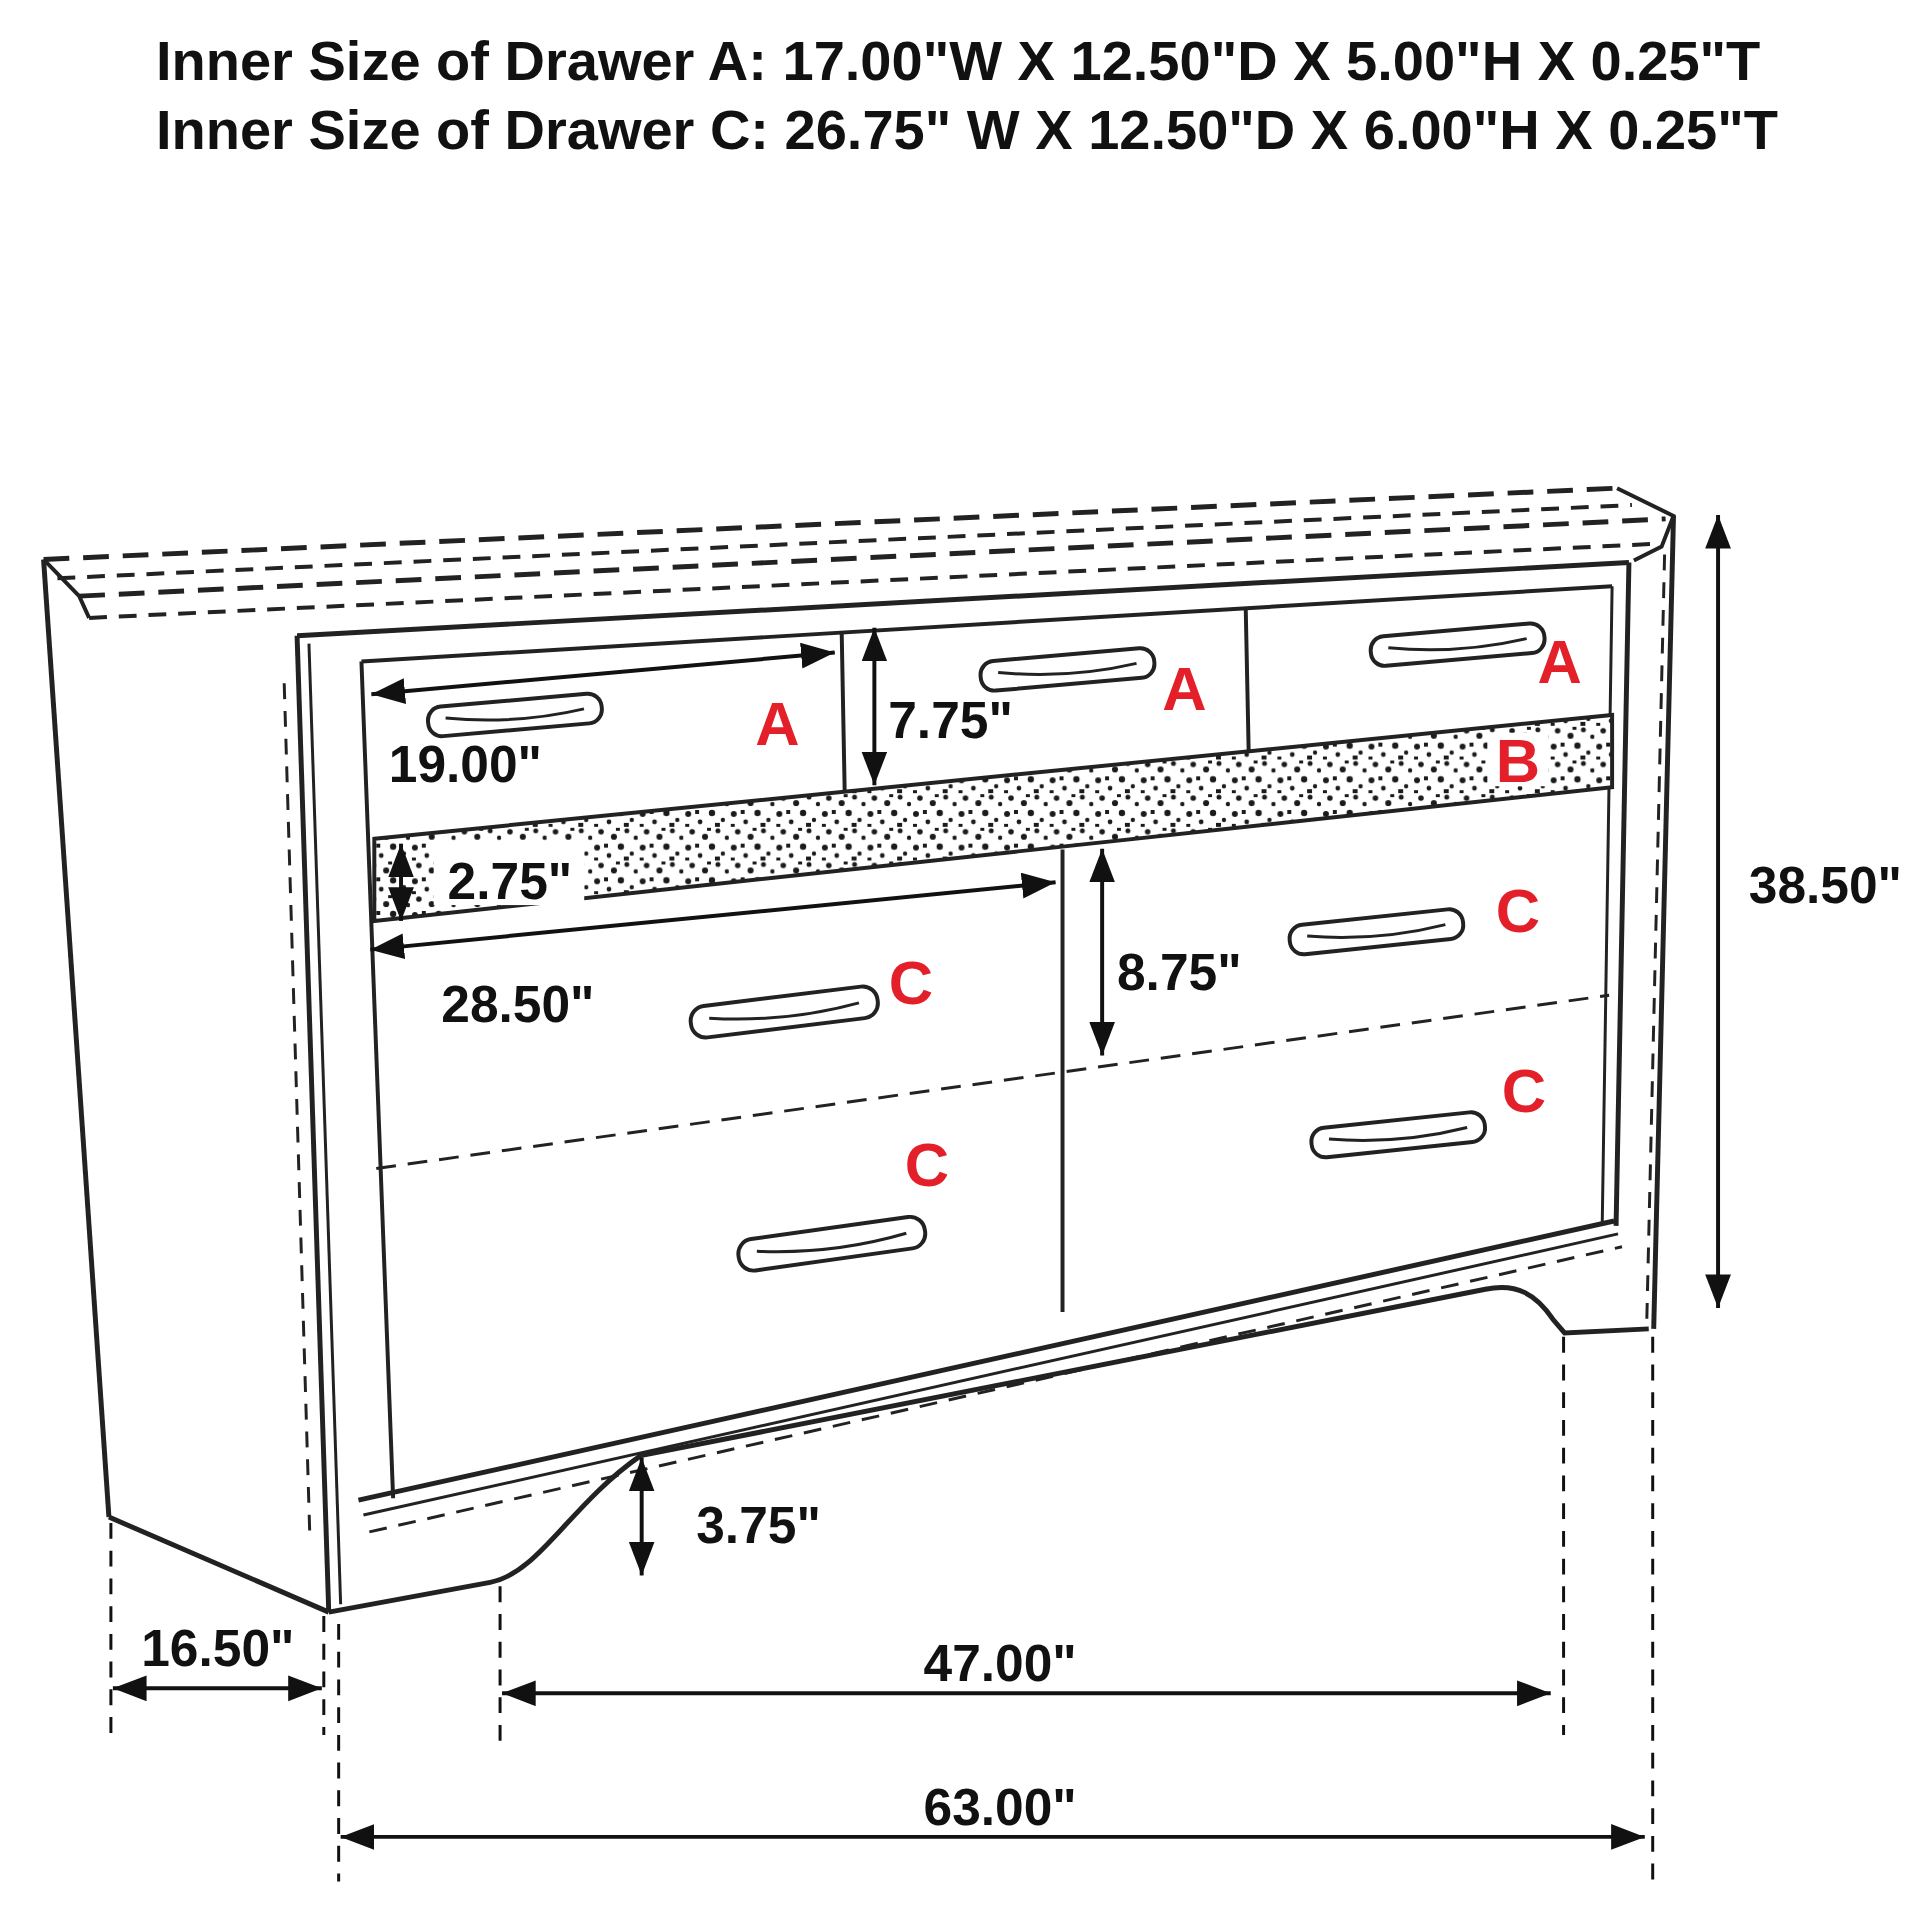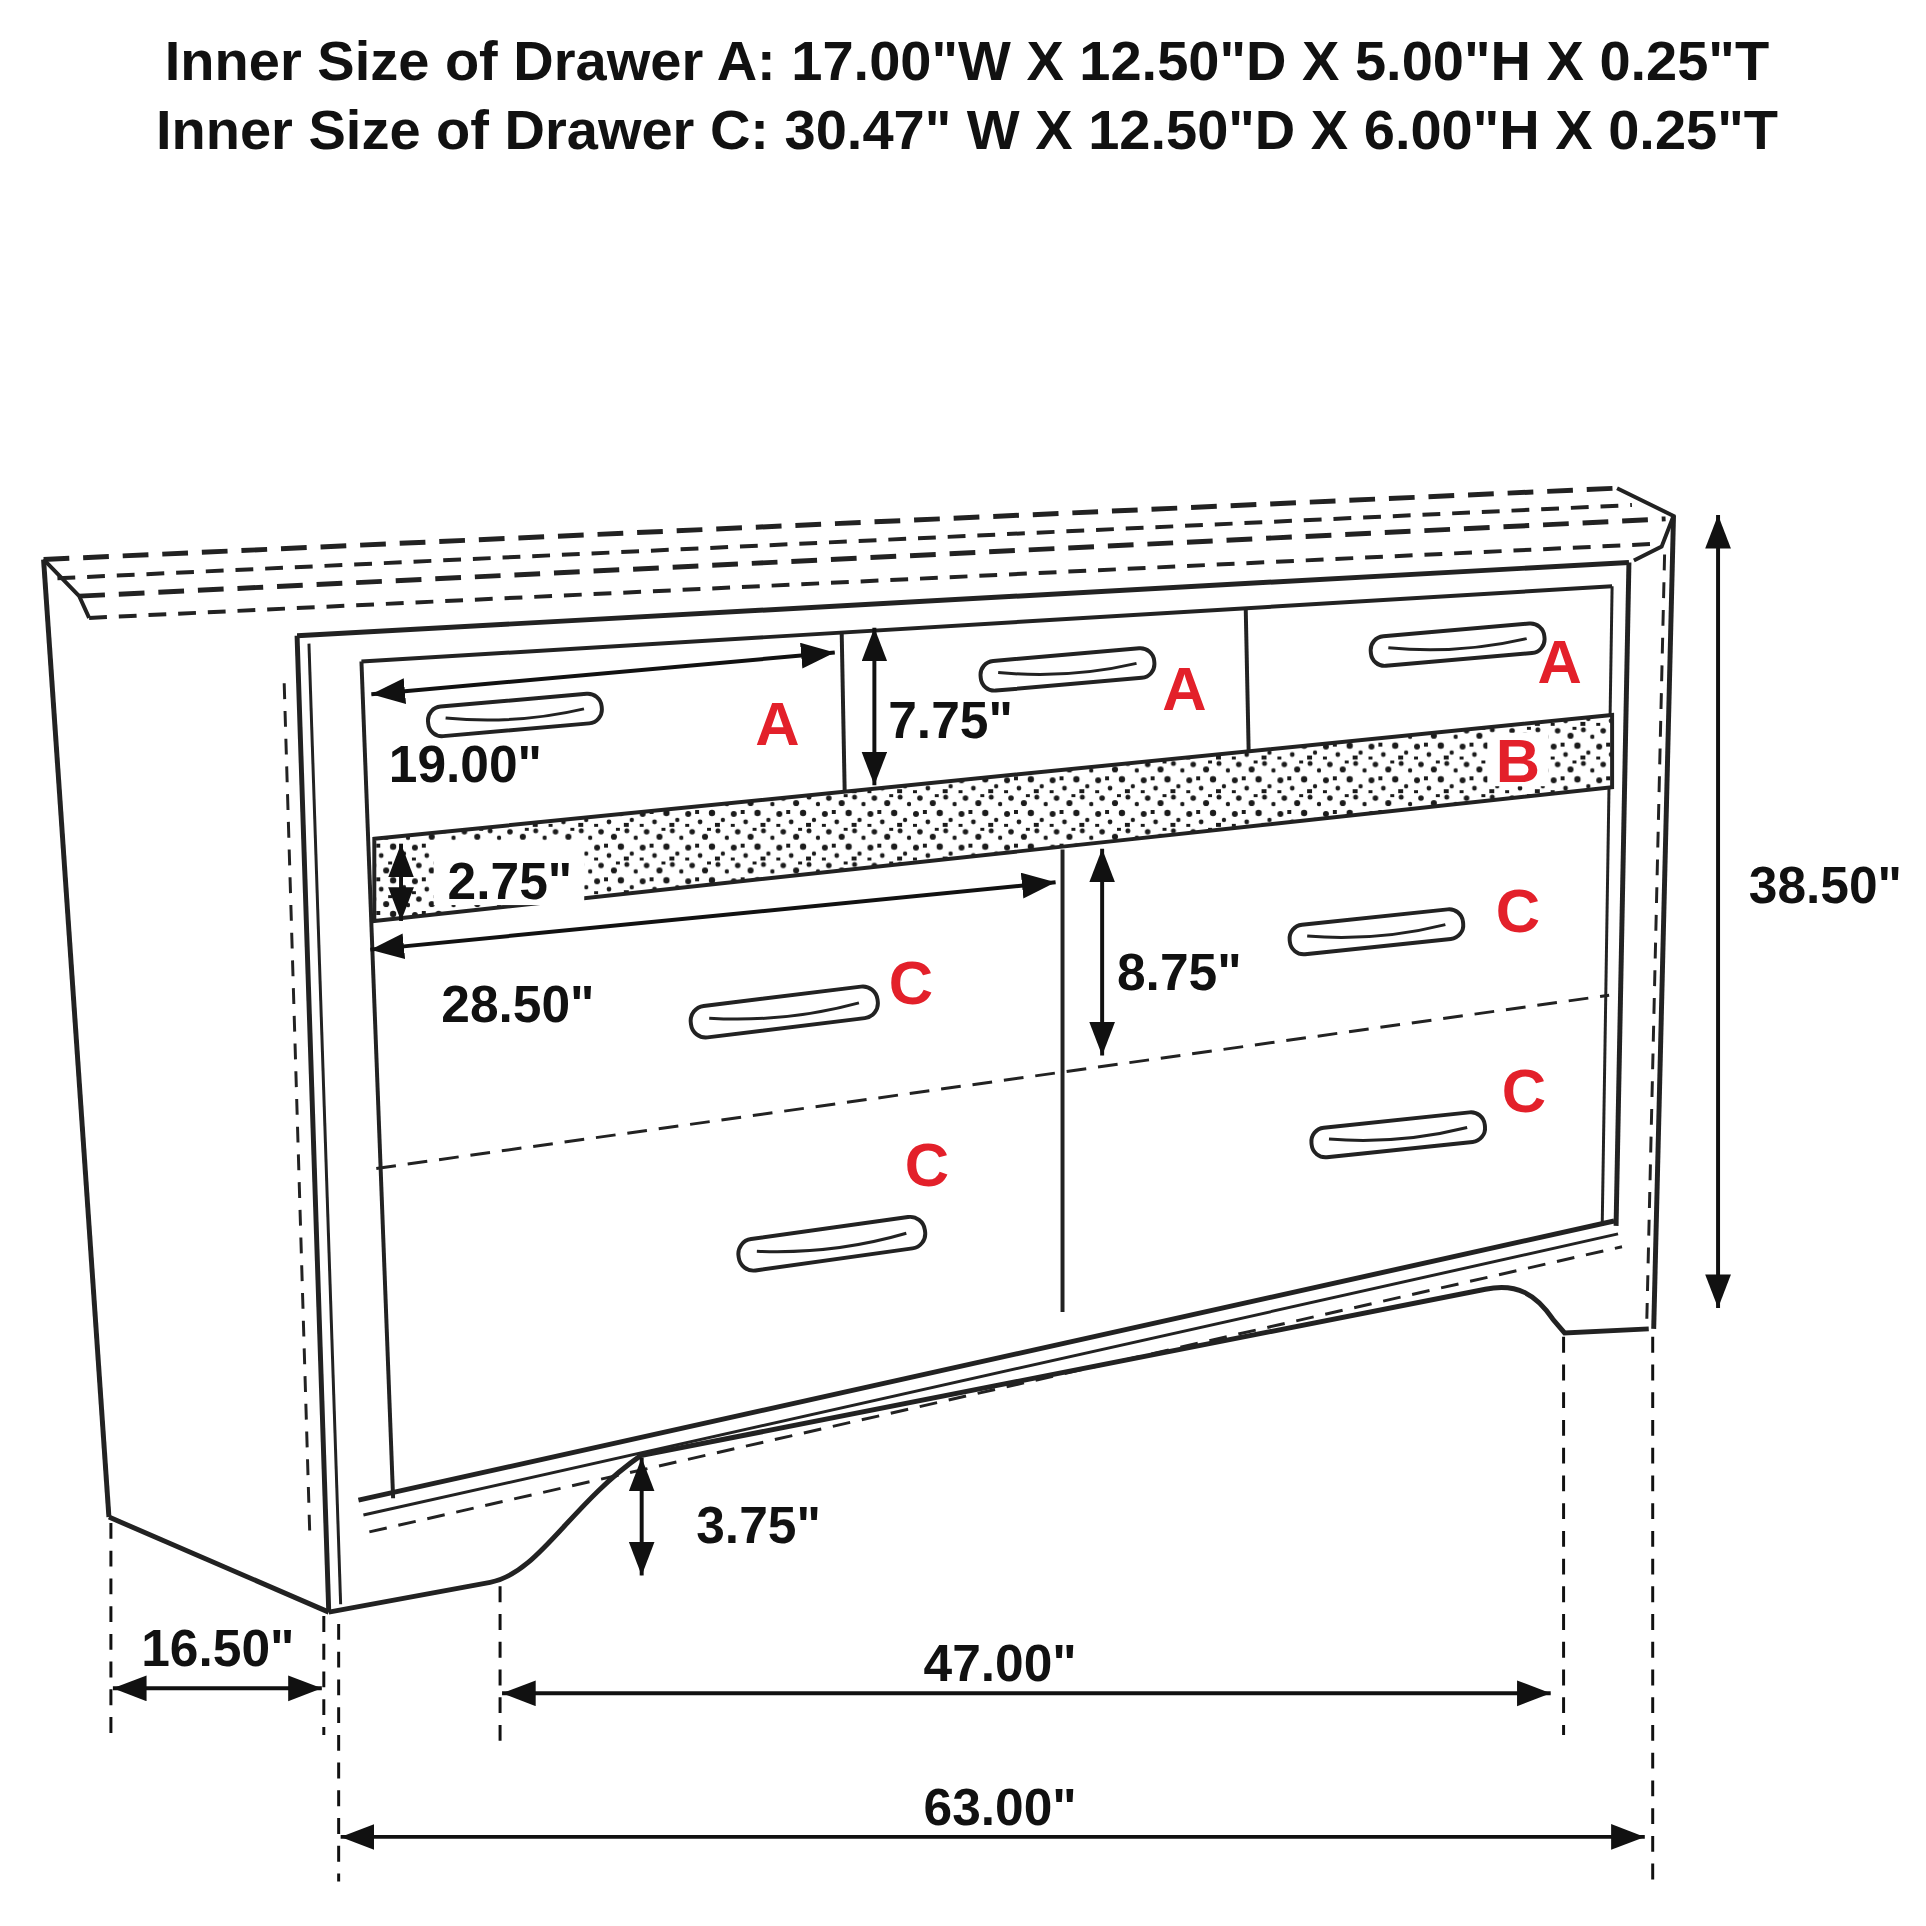--- a/index.html
+++ b/index.html
@@ -1,31 +1,31 @@
 <!DOCTYPE html>
 <html><head>
 <meta charset="utf-8">
 <style>
   html,body{margin:0;padding:0;background:#ffffff;width:1927px;height:1927px;overflow:hidden;}
   .page{position:relative;width:1927px;height:1927px;background:#fff;font-family:"Liberation Sans",sans-serif;}
   .spec-header{position:absolute;left:156px;top:26px;}
-  .spec-line{font-size:56px;font-weight:bold;color:#111;line-height:69px;white-space:nowrap;letter-spacing:0px;text-align:center;}
+  .spec-line{font-size:56px;font-weight:bold;color:#111;line-height:69px;white-space:nowrap;letter-spacing:0px;}
   svg{position:absolute;left:0;top:0;}
   text{font-family:"Liberation Sans",sans-serif;font-weight:bold;}
   .dim{font-size:52px;fill:#111;}
   .redletter{font-size:62px;fill:#e3202a;}
 </style>
 </head>
 <body>
 
 <div class="page">
 
   <div class="spec-header">
     <div class="spec-line">Inner Size of Drawer A: 17.00"W X 12.50"D X 5.00"H X 0.25"T</div>
-    <div class="spec-line">Inner Size of Drawer C: 30.47" W X 12.50"D X 6.00"H X 0.25"T</div>
+    <div class="spec-line">Inner Size of Drawer C: 26.75" W X 12.50"D X 6.00"H X 0.25"T</div>
   </div>
 
   <svg width="1927" height="1927" viewBox="0 0 1946 1946">
     <defs>
       <marker id="ah" markerUnits="userSpaceOnUse" markerWidth="36" markerHeight="28" refX="34" refY="13" orient="auto-start-reverse">
         <path d="M0,0 L34,13 L0,26 Z" fill="#111"></path>
       </marker>
       <pattern id="sparkle" width="46" height="34" patternUnits="userSpaceOnUse">
         <rect width="46" height="34" fill="#ffffff"></rect>
         <circle cx="5" cy="6" r="3" fill="#1b1b1b"></circle>

